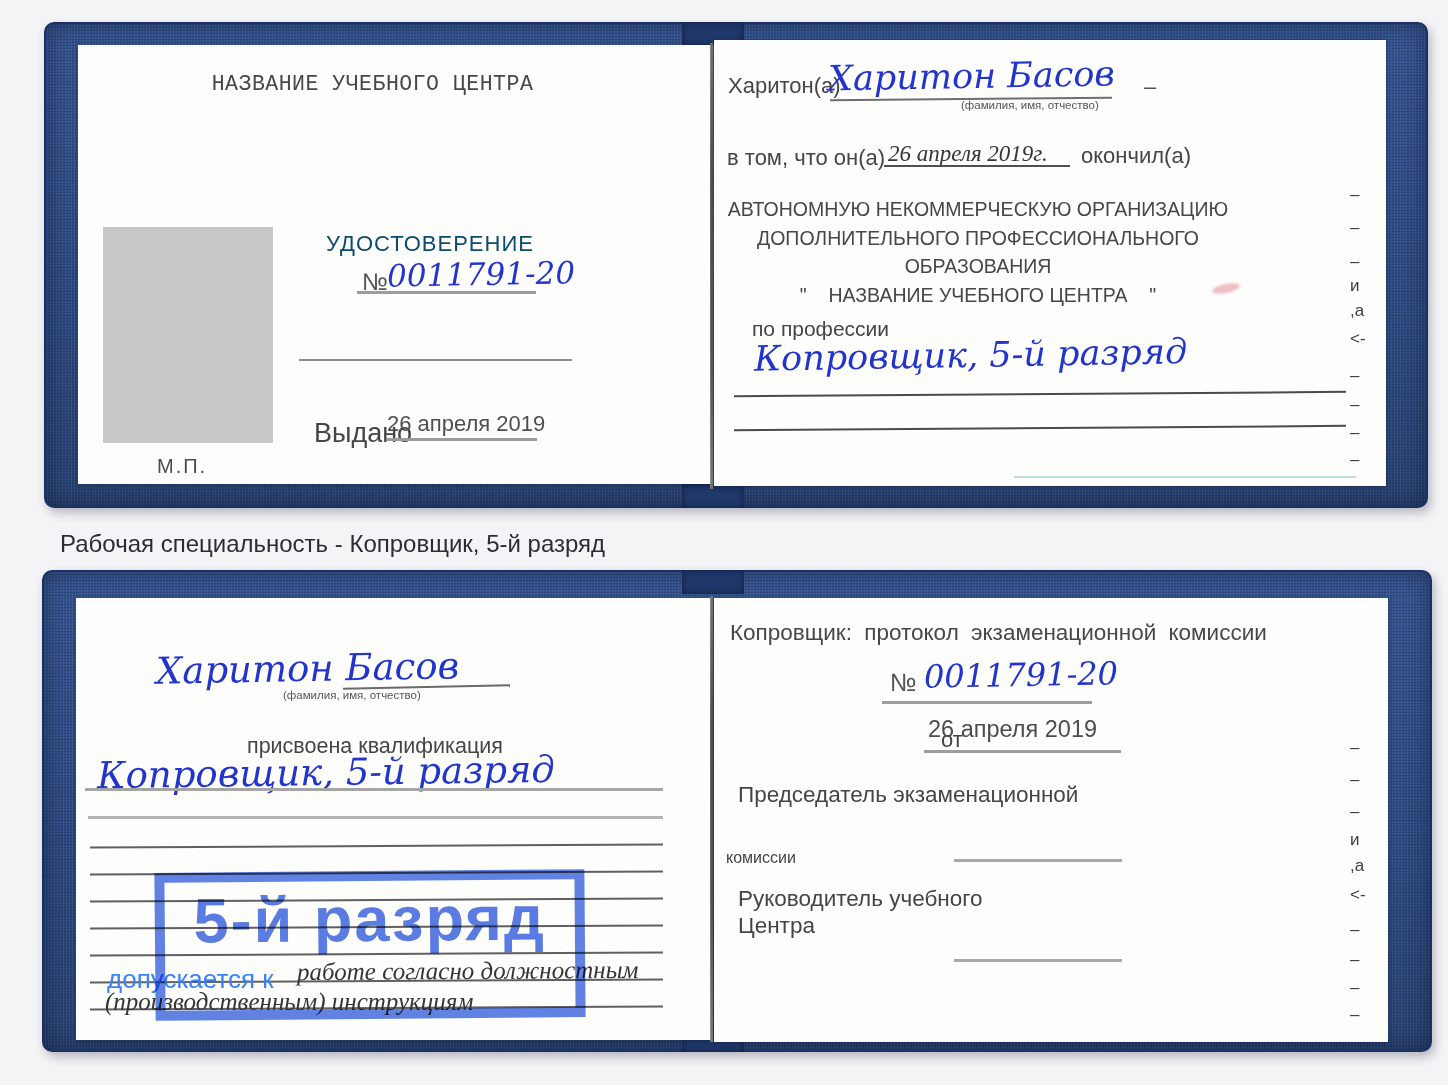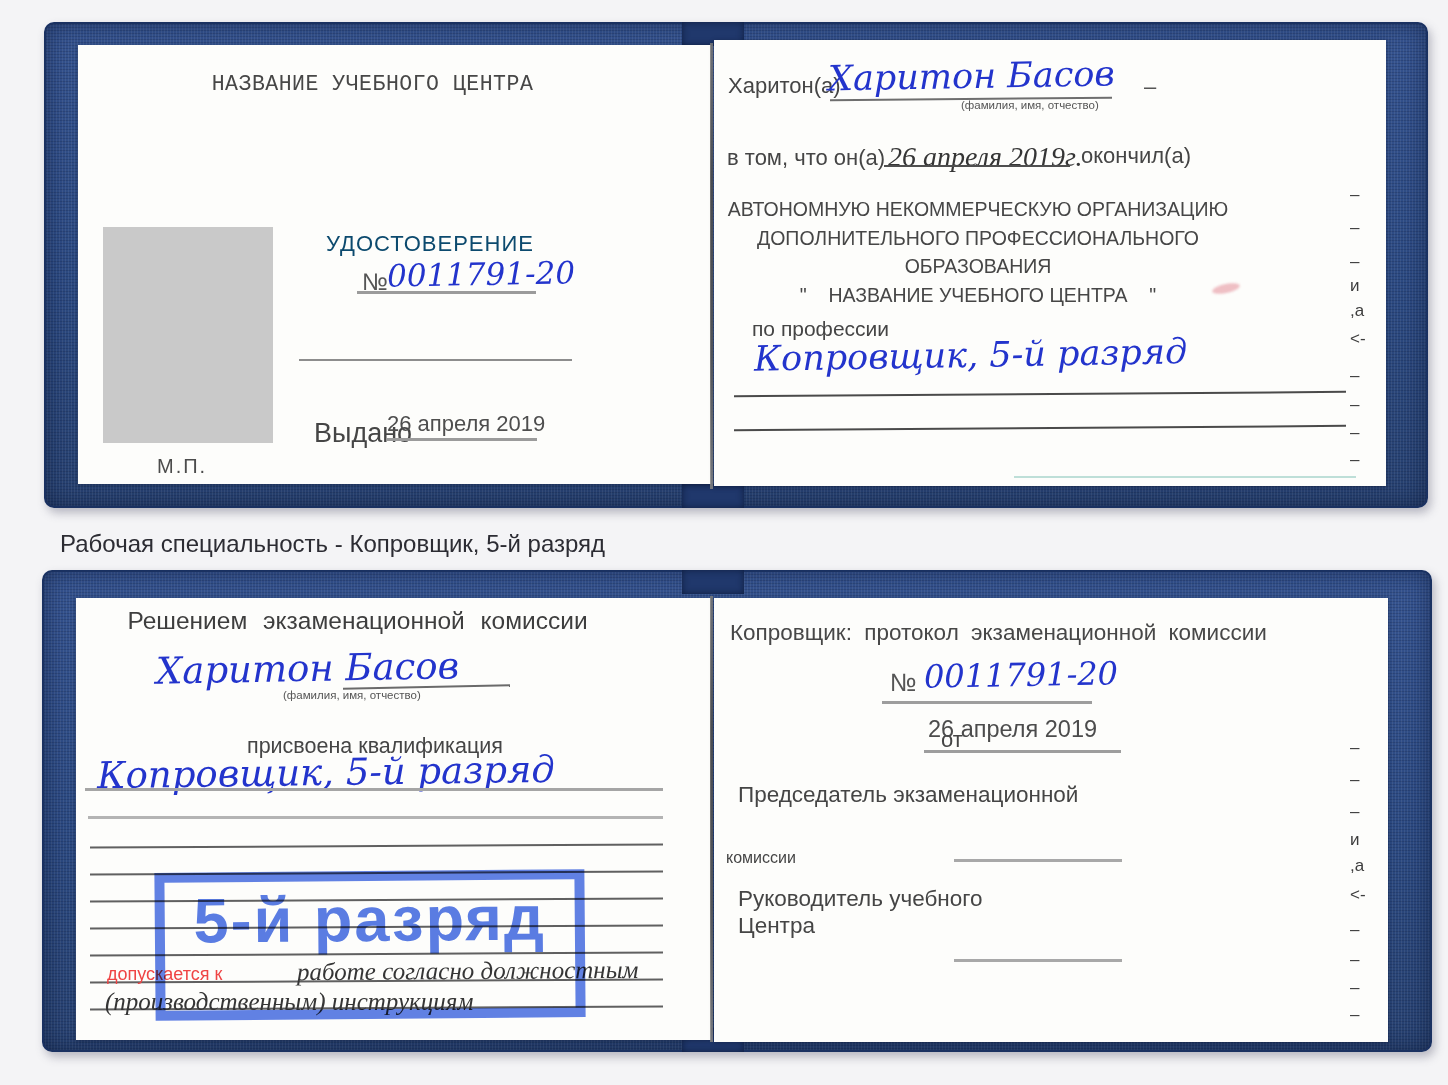--- a/index.html
+++ b/index.html
@@ -53,21 +53,21 @@
       <div class="a print" style="left:79px;top:410px;font-size:20px;letter-spacing:2px;color:#4c4c4c;">М.П.</div>
     </div>
 
     <div class="page" style="left:670px;top:18px;width:672px;height:446px;">
       <div class="a print" style="left:14px;top:33px;font-size:22px;">Харитон(а)</div>
       <div class="a script" style="left:114px;top:16px;font-size:35px;transform:rotate(-1deg);">Харитон Басов</div>
       <div class="hline" style="left:116px;top:58px;width:282px;height:2px;background:#6e6e6e;transform:rotate(-.5deg);"></div>
       <div class="a print" style="left:247px;top:59px;font-size:11.5px;color:#555;">(фамилия, имя, отчество)</div>
       <div class="a print" style="left:430px;top:34px;font-size:22px;color:#555;">–</div>
       <div class="a print" style="left:13px;top:105px;font-size:22px;">в том, что он(а)</div>
-      <div class="a sitalic" style="left:174px;top:101px;font-size:28px;">26 апреля 2019г.</div>
+      <div class="a sitalic" style="left:174px;top:101px;font-size:23px;">26 апреля 2019г.</div>
       <div class="hline" style="left:170px;top:125px;width:186px;height:2px;background:#4f4f4f;"></div>
       <div class="a print" style="left:367px;top:103px;font-size:22px;">окончил(а)</div>
 
       <div class="a" style="left:6px;top:155px;width:516px;text-align:center;font-size:19.5px;line-height:28.5px;color:#464646;font-family:'Liberation Sans',sans-serif;">
         <div>АВТОНОМНУЮ НЕКОММЕРЧЕСКУЮ ОРГАНИЗАЦИЮ</div>
         <div>ДОПОЛНИТЕЛЬНОГО ПРОФЕССИОНАЛЬНОГО ОБРАЗОВАНИЯ</div>
         <div class="pre">"    НАЗВАНИЕ УЧЕБНОГО ЦЕНТРА    "</div>
       </div>
       <div class="smudge" style="left:498px;top:244px;"></div>
 
@@ -93,38 +93,37 @@
   </div>
 
   <div class="caption">Рабочая специальность - Копровщик, 5-й разряд</div>
 
   <div class="booklet" style="left:42px;top:570px;width:1390px;height:482px;">
     <div class="cover"></div>
     <div class="tab" style="left:640px;top:0;"></div>
     <div class="tab" style="left:640px;top:458px;"></div>
 
     <div class="page" style="left:34px;top:28px;width:635px;height:442px;">
-      <div class="a print" style="left:-36px;top:9px;width:100%;text-align:center;font-size:24.5px;word-spacing:9px;color:#3e3e3e;">Решением экзаменационной комиссии</div>
       <div class="a script" style="left:80px;top:49px;font-size:37px;transform:rotate(-1deg);">Харитон Басов</div>
       <div class="hline" style="left:267px;top:88px;width:167px;height:2px;background:#6a6a6a;transform:rotate(-1.2deg);"></div>
       <div class="a print" style="left:207px;top:91px;font-size:11.5px;color:#555;">(фамилия, имя, отчество)</div>
       <div class="a print" style="left:171px;top:136px;font-size:21.5px;">присвоена квалификация</div>
       <div class="a script" style="left:21px;top:153px;font-size:37px;transform:rotate(-.8deg);">Копровщик, 5-й разряд</div>
 
       <div class="hline" style="left:9px;top:190px;width:578px;height:3px;background:#a5a5a5;"></div>
       <div class="hline" style="left:12px;top:218px;width:575px;height:3px;background:#b4b4b4;"></div>
       <div class="hline" style="left:14px;top:247px;width:573px;height:1.5px;background:#606060;transform:rotate(-.3deg);"></div>
       <div class="hline" style="left:14px;top:274px;width:573px;height:1.5px;background:#606060;transform:rotate(-.3deg);"></div>
       <div class="hline" style="left:14px;top:301px;width:573px;height:1.5px;background:#606060;transform:rotate(-.3deg);"></div>
       <div class="hline" style="left:14px;top:328px;width:573px;height:1.5px;background:#606060;transform:rotate(-.3deg);"></div>
       <div class="hline" style="left:14px;top:355px;width:573px;height:1.5px;background:#606060;transform:rotate(-.3deg);"></div>
       <div class="hline" style="left:14px;top:382px;width:573px;height:1.5px;background:#606060;transform:rotate(-.3deg);"></div>
       <div class="hline" style="left:14px;top:409px;width:573px;height:1.5px;background:#606060;transform:rotate(-.3deg);"></div>
 
-      <div class="a print" style="left:31px;top:366px;font-size:18px;color:#ef4444;text-align:right;">допускается к</div>
+      <div class="a print" style="left:31px;top:366px;font-size:26px;color:#3b82f6;text-align:right;">допускается к</div>
       <div class="a sitalic" style="left:221px;top:359px;font-size:25px;transform:rotate(-.4deg);">работе согласно должностным</div>
       <div class="a sitalic" style="left:29px;top:390px;font-size:25px;">(производственным) инструкциям</div>
 
       <div class="stampbox" style="left:79px;top:273px;width:430px;height:148px;">
         <div class="stamptext">5-й разряд</div>
       </div>
     </div>
 
     <div class="page" style="left:672px;top:28px;width:674px;height:444px;">
       <div class="a print" style="left:16px;top:22px;font-size:22.5px;word-spacing:6px;color:#474747;">

